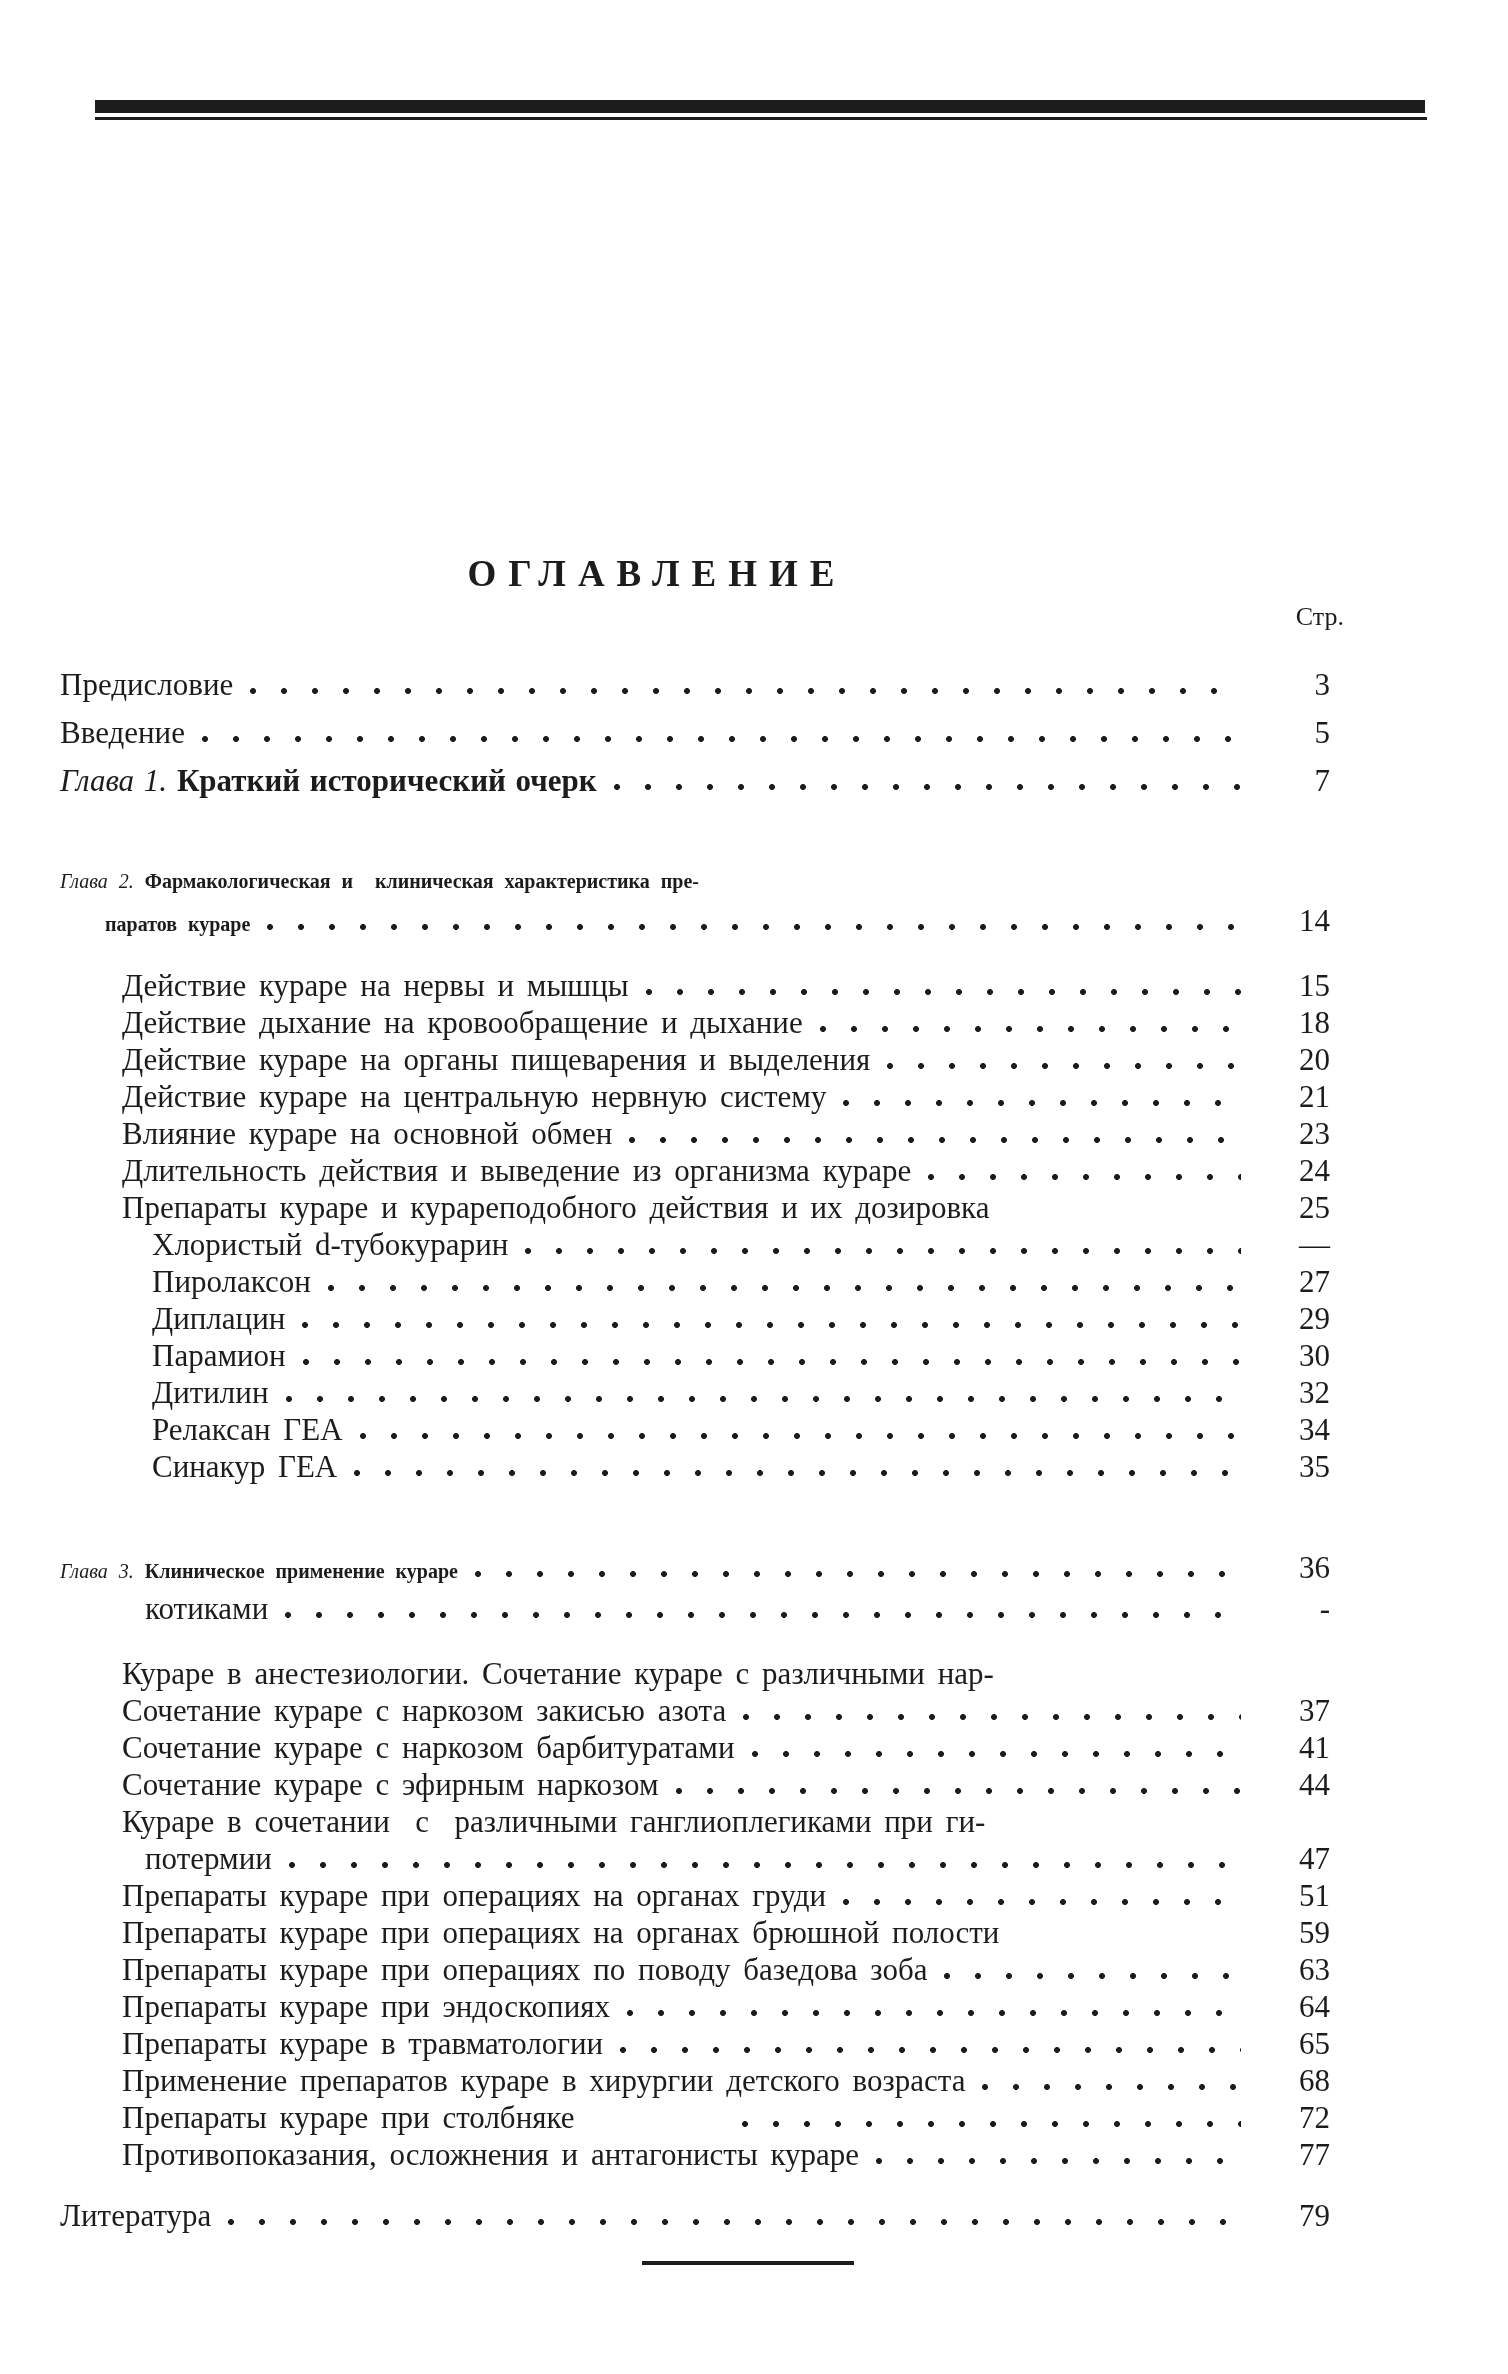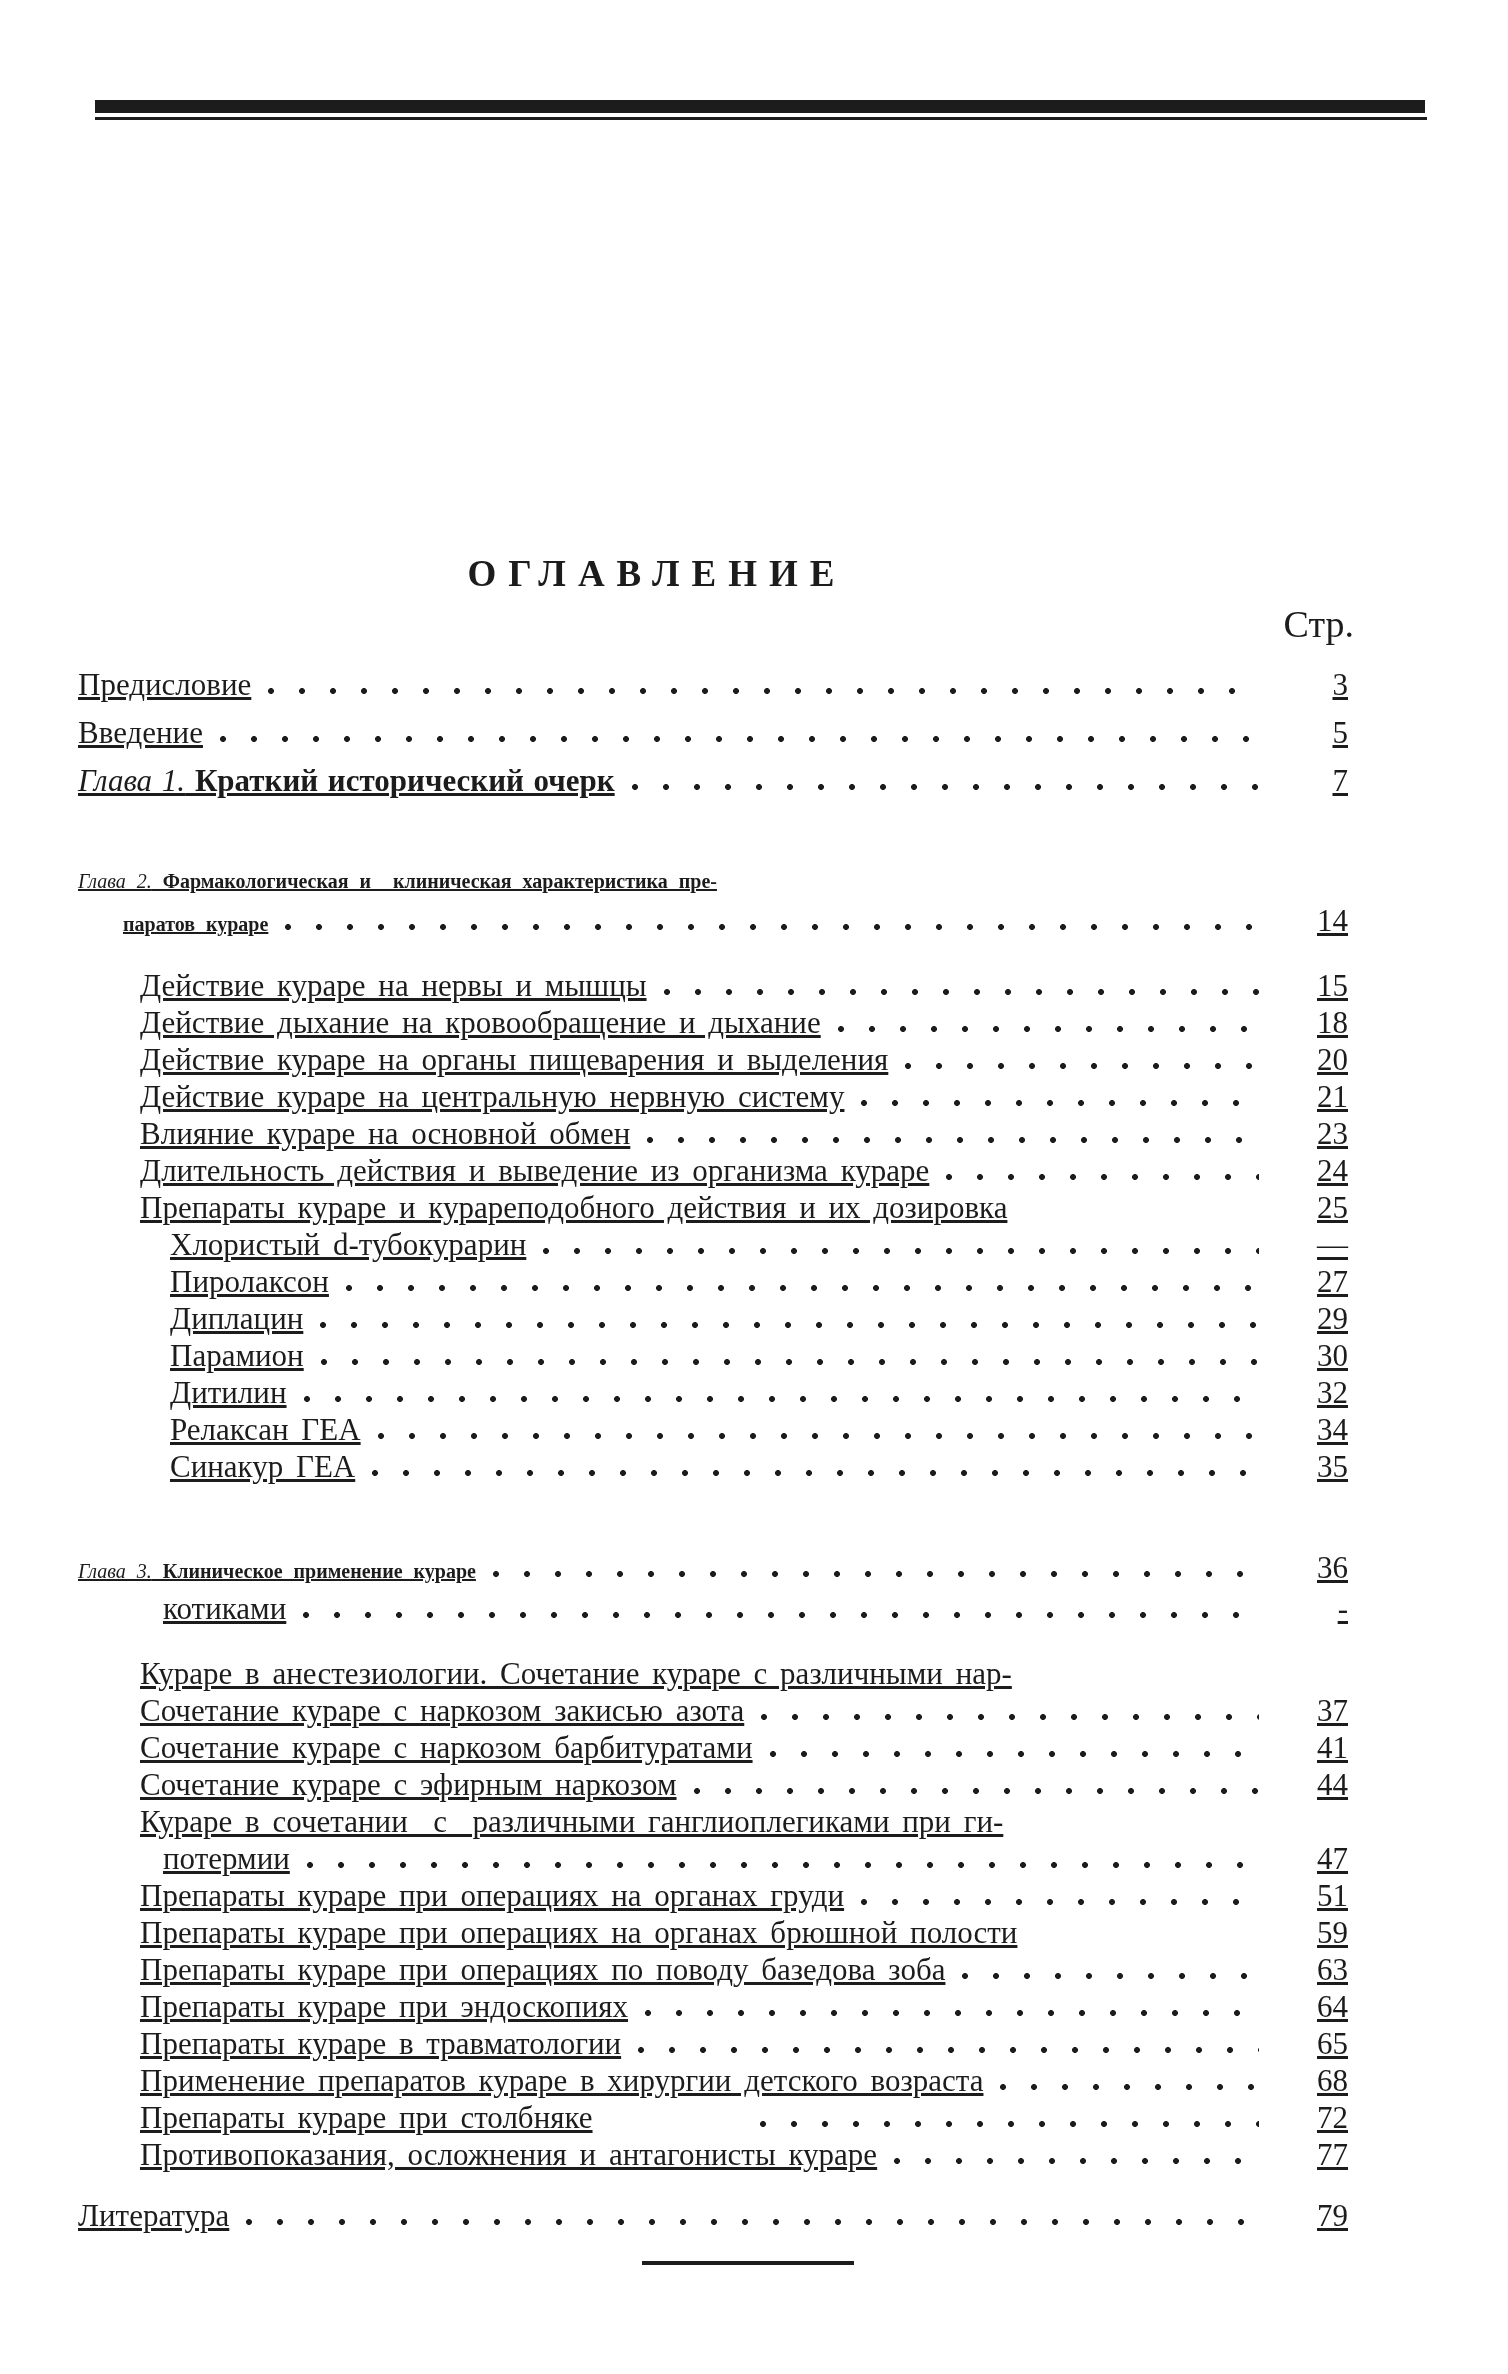--- a/index.html
+++ b/index.html
@@ -18,26 +18,26 @@
   #rule-thin  { left:95px; top:117px; width:1332px; height:3px; }
   #footer-rule{ left:642px; top:2261px; width:212px; height:4px; }
 
   
   #page-title {
     position:absolute; top:552px; left:0; width:1314px;
     text-align:center; font-size:37px; font-weight:bold;
     letter-spacing:12px;
   }
   #page-col-label {
-    position:absolute; top:602px; left:84px; width:1270px;
-    text-align:right; font-size:38px;
+    position:absolute; top:602px; left:74px; width:1270px;
+    text-align:right; font-size:26px;
   }
 
   
-  #toc-list { position:absolute; left:78px; top:650px; width:1270px; padding-top:5px;text-decoration:underline; }
+  #toc-list { position:absolute; left:60px; top:650px; width:1270px; padding-top:5px; }
   .row { display:flex; align-items:baseline; font-size:31px; line-height:37px; }
   .label { white-space:pre; }
   .em { font-style:italic; }
   .strong { font-weight:bold; }
 
   .v-toplevel { margin-top:11px; word-spacing:2px; }
   .v-chapter { margin-top:64px; word-spacing:6px; }
   .v-chapter-cont { margin-top:2px; padding-left:45px; word-spacing:6px; }
   .v-chapter .label, .v-chapter-cont .label { font-size:20px; }
   .v-item { padding-left:62px; word-spacing:5px; }

